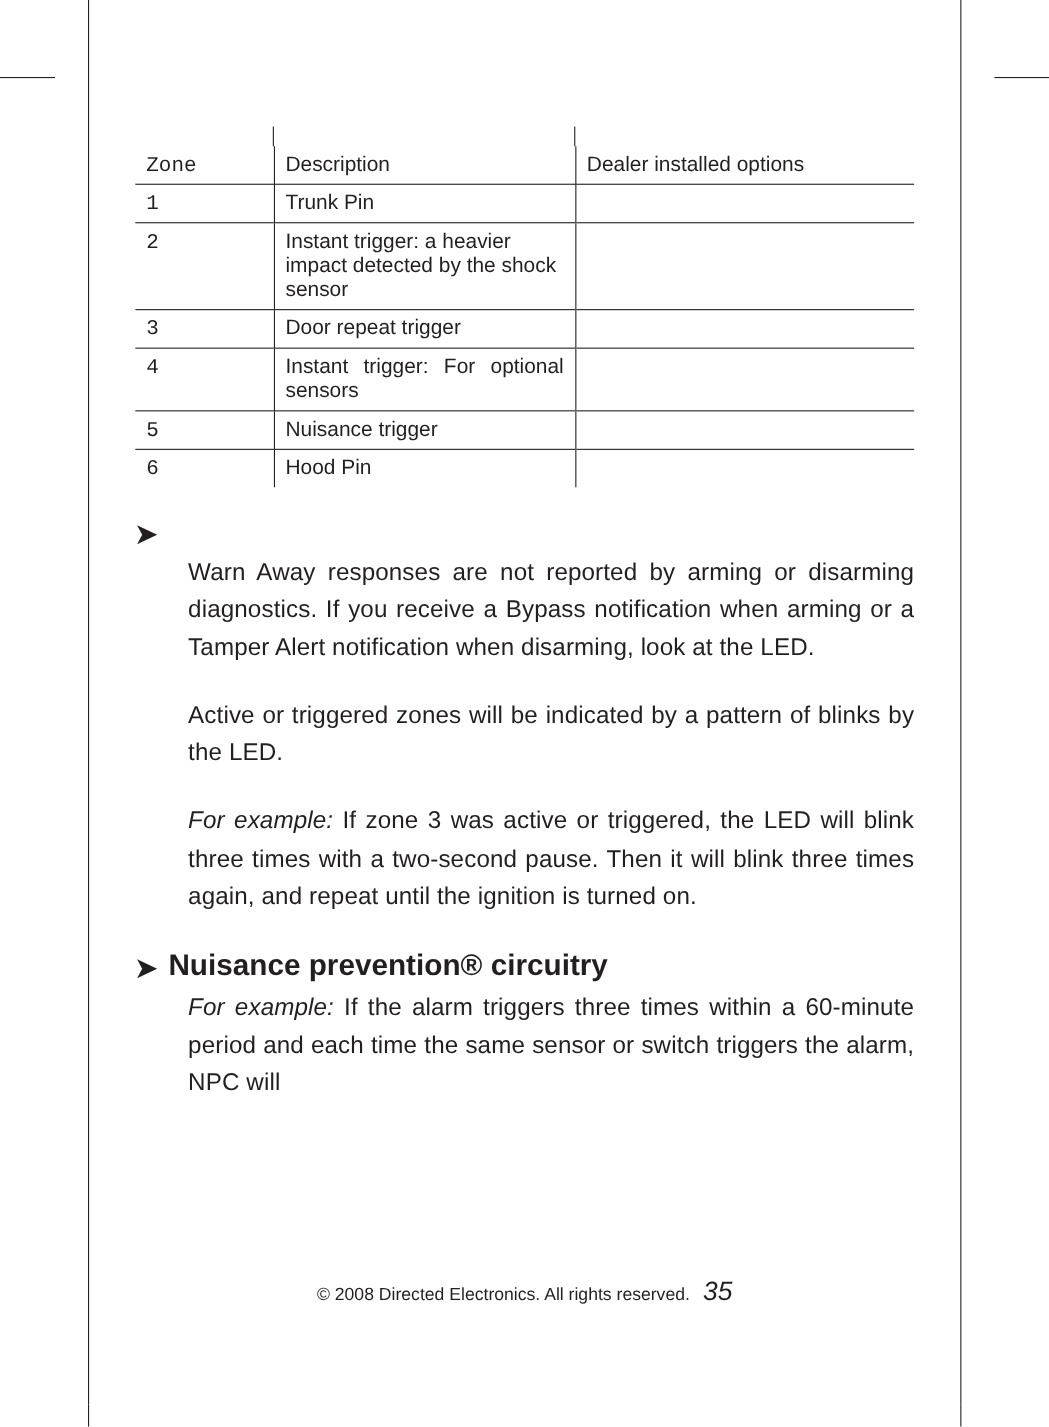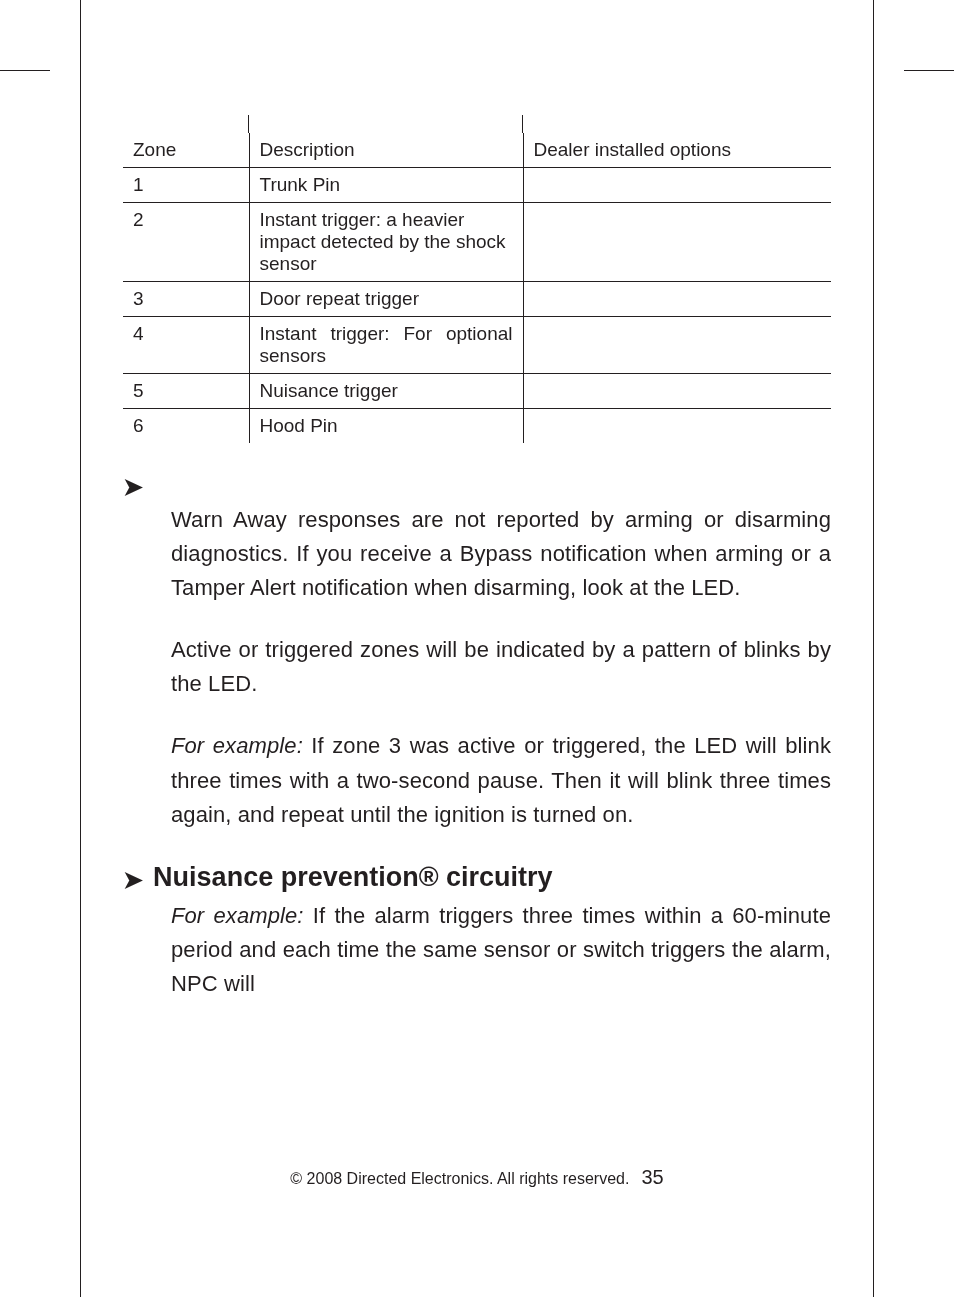--- a/index.html
+++ b/index.html
@@ -21,37 +21,37 @@
   }
 
   
   table { border-collapse: collapse; width: 100%; font-size: 19px; font-weight: 300; }
   th, td { text-align: left; vertical-align: top; padding: 6px 10px 6px 10px; }
   th { font-weight: 400; border-bottom: 1px solid #231f20; }
   td { border-top: 1px solid #231f20; }
   col.zone { width: 126px; }
   col.desc { width: 274px; }
   col.opt  { }
-  th:nth-child(1), td:nth-child(1) { border-right: 1px solid #231f20; }
+  th:nth-child(1), td:nth-child(1) { border-right: 1px solid #231f20; font-family: Liberation Mono, monospace; }
   th:nth-child(2), td:nth-child(2) { border-right: 1px solid #231f20; }
   tr.last td { border-bottom: none; }
   
   .toprule { position: relative; height: 18px; }
   .toprule .r1, .toprule .r2 { position: absolute; top: 0; bottom: 0; width: 1px; background:#231f20; }
   .toprule .r1 { left: 125px; }
   .toprule .r2 { left: 399px; }
 
   .section { margin-top: 30px; }
   .heading { display: flex; align-items: baseline; gap: 10px; font-family: "Arial Narrow","Helvetica Neue Condensed","Helvetica Condensed",sans-serif; font-stretch: condensed; font-weight: 700; font-size: 27px; letter-spacing: 0px; margin-bottom: 6px; }
   .heading .arrow { font-size: 24px; line-height: 1; transform: translateY(2px); }
   .para { font-size: 22px; font-weight: 300; line-height: 1.55; text-align: justify; margin-bottom: 28px; letter-spacing: 0.1px; margin-left: 48px; }
   .lead { font-weight: 500; font-style: italic; }
 
   .footer { position: absolute; left: 42px; right: 42px; bottom: 88px; display: flex; justify-content: center; align-items: baseline; font-size: 16px; font-weight: 300; gap: 12px; }
-  .footer .pg { font-size: 20px; }
+  .footer .pg { font-size: 24px; font-style: italic; }
 
   td.desc-just { text-align: justify; text-align-last: justify; margin-left: 16px; }
 </style>
 </head>
 <body>
 
 <div class="crop h" style="left:0; top:70px;"></div>
 <div class="crop v" style="left:80px; top:0; height:20px;"></div>
 <div class="crop v" style="left:873px; top:0; height:20px;"></div>
 <div class="crop h" style="right:0; top:70px;"></div>

